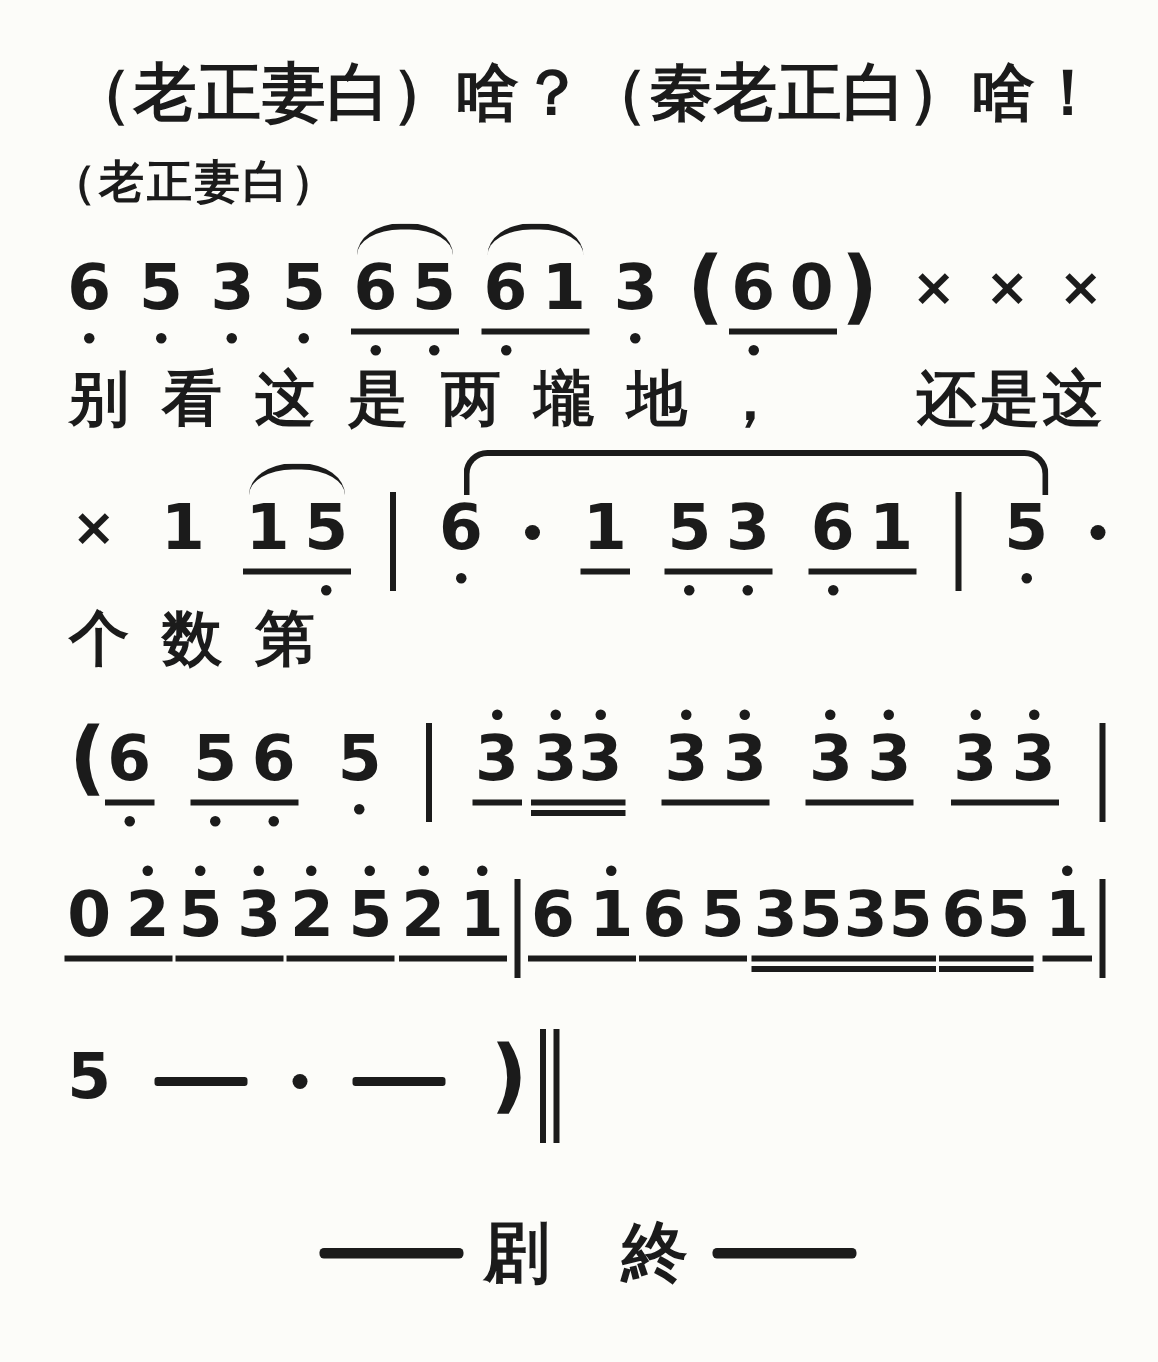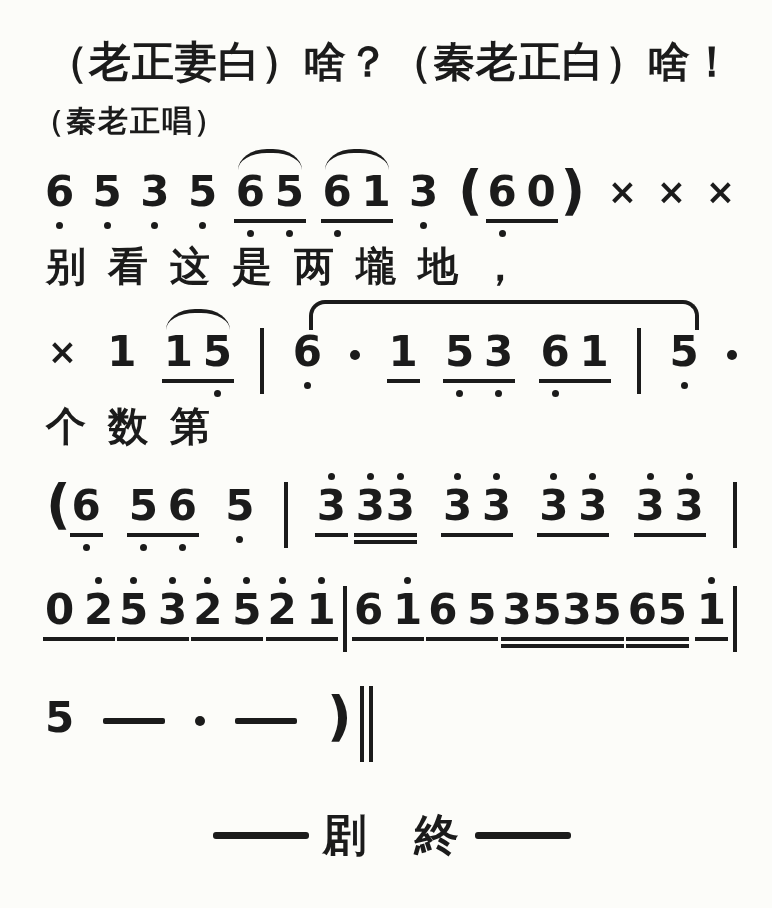--- a/index.html
+++ b/index.html
@@ -57,21 +57,21 @@
   .dashline{ width:62px; height:6px; background:var(--ink); margin-top:40px; border-radius:2px; }
   .cluster{ display:flex; align-items:flex-start; gap:6px; }
 </style>
 </head>
 <body>
 
 <div class="page">
 
   <div class="dialogue">（老正妻白）啥？（秦老正白）啥！</div>
 
-  <div class="singer">（秦老正唱）</div>
+  <div class="singer">（老正妻白）</div>
 
   <div class="mline m1">
       <div class="grp">
         <div class="r above">
           <div class="cell"></div>
         </div>
         <div class="r digits">
           <div class="cell">6</div>
         </div>
         <div class="r below">
@@ -200,20 +200,21 @@
         <div class="r digits">
           <div class="cell x">×</div>
           <div class="cell x">×</div>
           <div class="cell x">×</div>
         </div>
       </div>
     </div>
 
   <div class="lyr">
     <span class="seg-l">别看这是两壠地，</span>
+    <span class="seg-r">还是这</span>
   </div>
 
   <div class="mline m2">
     <div class="longslur"></div>
   <div class="grp xgrp">
         <div class="r above">
           <div class="cell"></div>
         </div>
         <div class="r digits">
           <div class="cell x">×</div>

